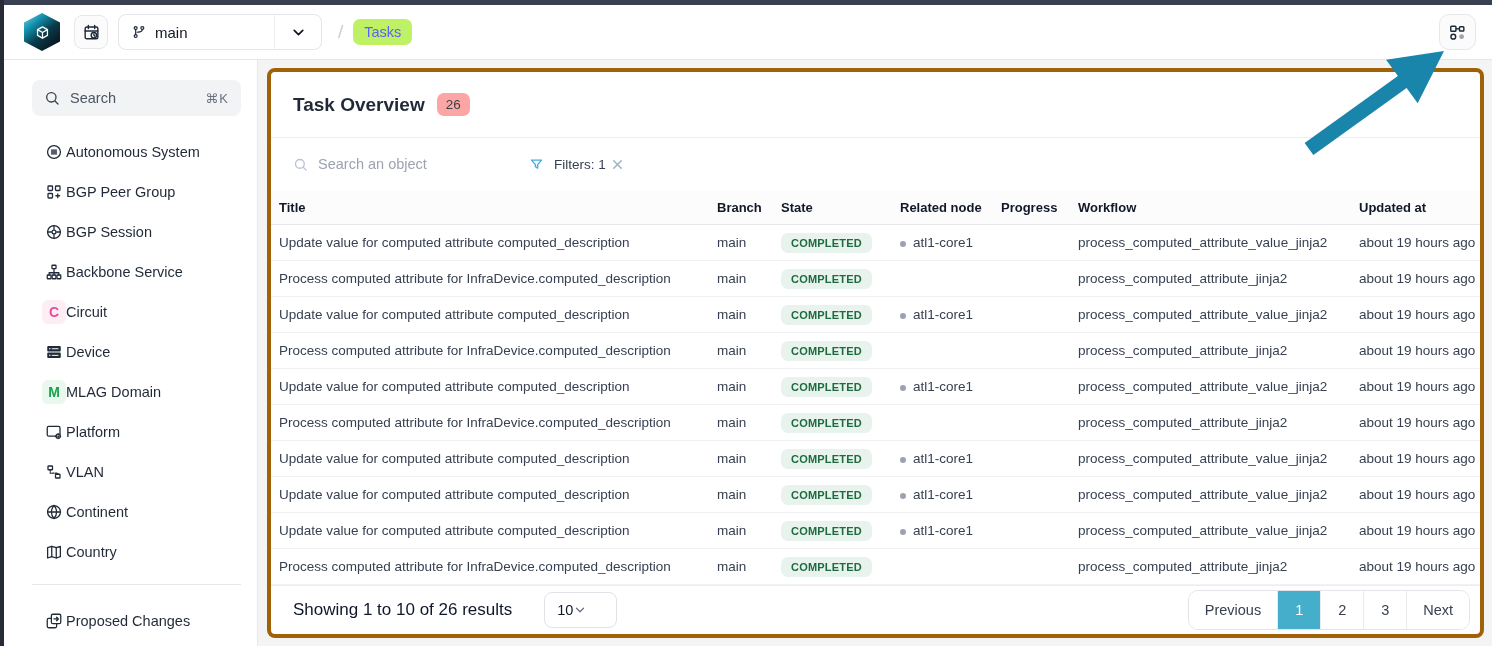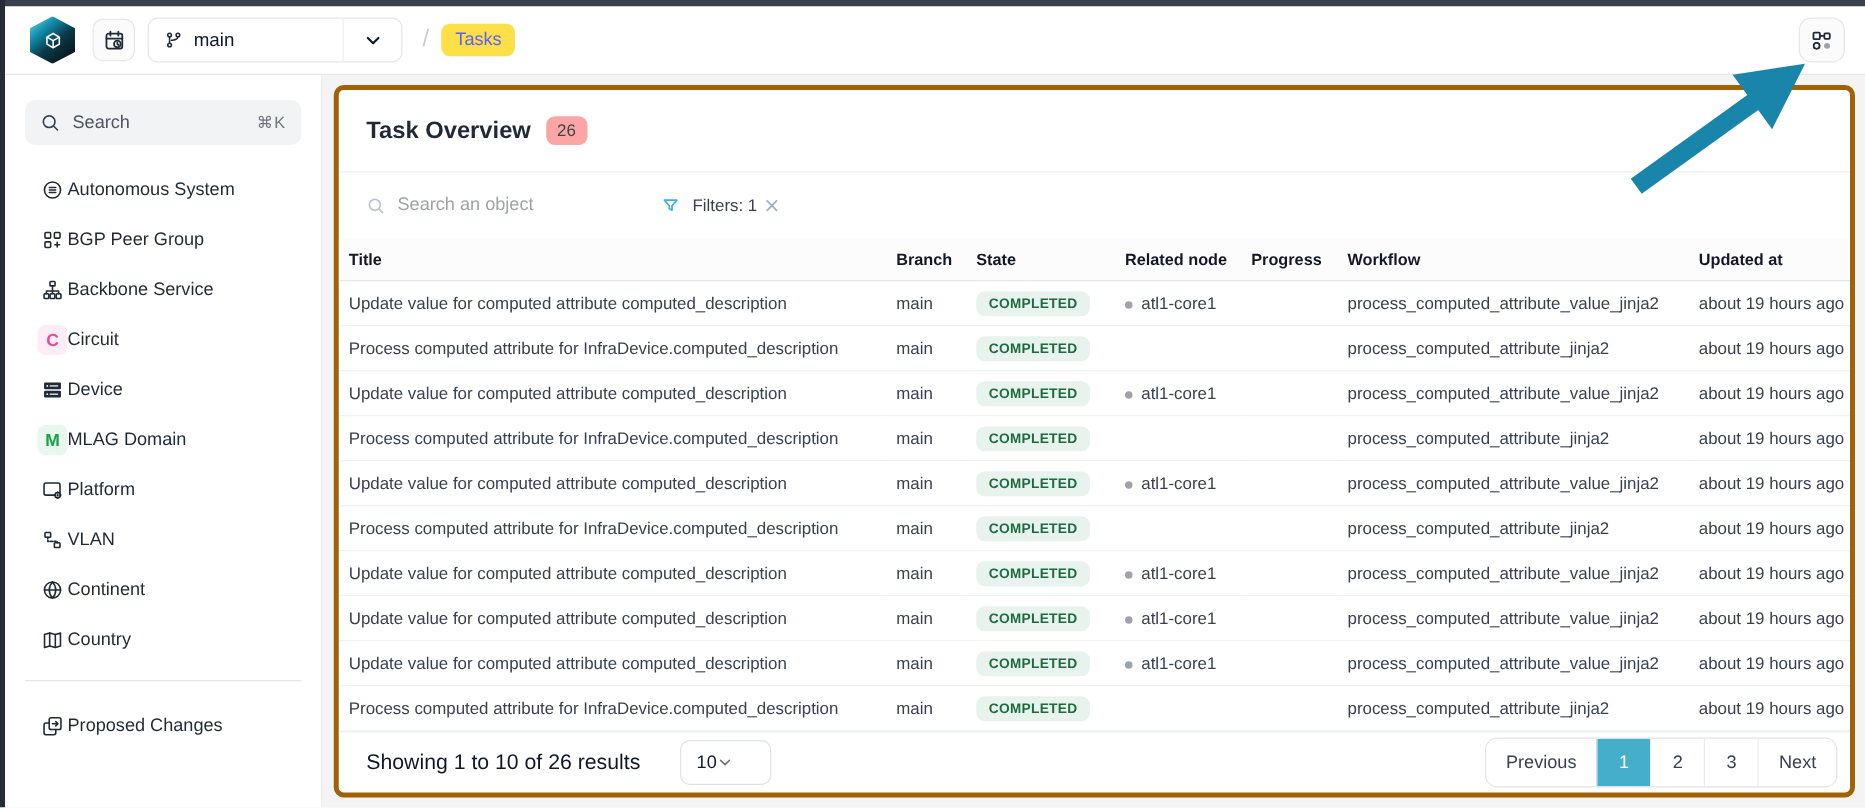--- a/index.html
+++ b/index.html
@@ -16,28 +16,28 @@
               clip-path:polygon(50% 0,100% 25%,100% 75%,50% 100%,0 75%,0 25%);
               background:linear-gradient(140deg,#7adbe8 0%,#1390ae 28%,#0b3b4a 55%,#05080d 100%);
               display:flex; align-items:center; justify-content:center; }
   .icon-btn { height:34px; min-width:34px; border:1px solid #e5e7eb; border-radius:8px; background:#fbfbfc;
               display:flex; align-items:center; justify-content:center; margin-left:14px; cursor:pointer; }
   .branch-select { height:36px; margin-left:10px; border:1px solid #e3e6ea; border-radius:8px; background:#fff;
                    display:flex; align-items:stretch; width:204px; cursor:pointer; }
   .branch-main { flex:1; display:flex; align-items:center; gap:8px; padding:0 12px; font-size:15px; color:#111827; }
   .branch-caret { width:47px; border-left:1px solid #eceef1; display:flex; align-items:center; justify-content:center; }
   .crumb-sep { color:#c9ced6; font-size:19px; margin:0 10px 0 16px; font-weight:400; }
-  .crumb-chip { background:#fde047; color:#5b63f1; font-size:14.5px; padding:5px 11px; border-radius:7px; cursor:pointer; }
+  .crumb-chip { background:#bef264; color:#5b63f1; font-size:14.5px; padding:5px 11px; border-radius:7px; cursor:pointer; }
   .topbar-right { margin-left:auto; display:flex; align-items:center; }
   .schema-btn { width:37px; height:36px; border:1px solid #e5e7eb; border-radius:10px; background:#fbfbfc;
                 display:flex; align-items:center; justify-content:center; cursor:pointer; }
 
   
   .sidebar { position:absolute; top:60px; left:4px; bottom:0; width:254px; background:#fff;
-             border-right:1px solid #e7e8ea; padding:20px 16px 0 16px; overflow:hidden; }
+             border-right:1px solid #e7e8ea; padding:20px 16px 0 28px; overflow:hidden; }
   .side-search { height:36px; background:#f1f3f5; border-radius:8px; display:flex; align-items:center;
                  padding:0 12px; gap:10px; cursor:pointer; }
   .side-search .ph { color:#4b5563; font-size:14.5px; flex:1; }
   .side-search .kbd { color:#6b7280; font-size:13px; letter-spacing:1px; }
   .side-items { margin-top:16px; }
   .side-item { height:40px; display:flex; align-items:center; padding:0 10px; border-radius:8px;
                cursor:pointer; }
   .side-item .lbl { font-size:14.5px; color:#1f2937; font-weight:500; }
   .side-icon { width:24px; height:24px; display:flex; align-items:center; justify-content:center; flex:none; }
   .letter-badge { width:24px; height:24px; border-radius:6px; display:flex; align-items:center;
@@ -161,20 +161,30 @@
             <rect x="14" y="4" width="6" height="6" rx="1"></rect>
             <rect x="4" y="14" width="6" height="6" rx="1"></rect>
             <path d="M14.5 17h5M17 14.5v5"></path>
           </svg>
         </span>
         <span class="lbl">BGP Peer Group</span>
       </div>
       <div class="side-item">
         <span class="side-icon">
           <svg width="18" height="18" viewBox="0 0 24 24" fill="none" stroke="#1f2937" stroke-width="1.7" stroke-linecap="round" stroke-linejoin="round">
+            <circle cx="12" cy="12" r="8.6"></circle>
+            <circle cx="12" cy="12" r="2.6"></circle>
+            <path d="M12 3.4v5M12 15.6v5M3.4 12h5M15.6 12h5"></path>
+          </svg>
+        </span>
+        <span class="lbl">BGP Session</span>
+      </div>
+      <div class="side-item">
+        <span class="side-icon">
+          <svg width="18" height="18" viewBox="0 0 24 24" fill="none" stroke="#1f2937" stroke-width="1.7" stroke-linecap="round" stroke-linejoin="round">
             <rect x="9.3" y="3" width="5.4" height="4.6" rx="0.8"></rect>
             <rect x="3" y="16" width="5" height="5" rx="0.8"></rect>
             <rect x="9.5" y="16" width="5" height="5" rx="0.8"></rect>
             <rect x="16" y="16" width="5" height="5" rx="0.8"></rect>
             <path d="M12 7.6v5.4M5.5 16v-3h13v3M12 13v3"></path>
           </svg>
         </span>
         <span class="lbl">Backbone Service</span>
       </div>
       <div class="side-item">

